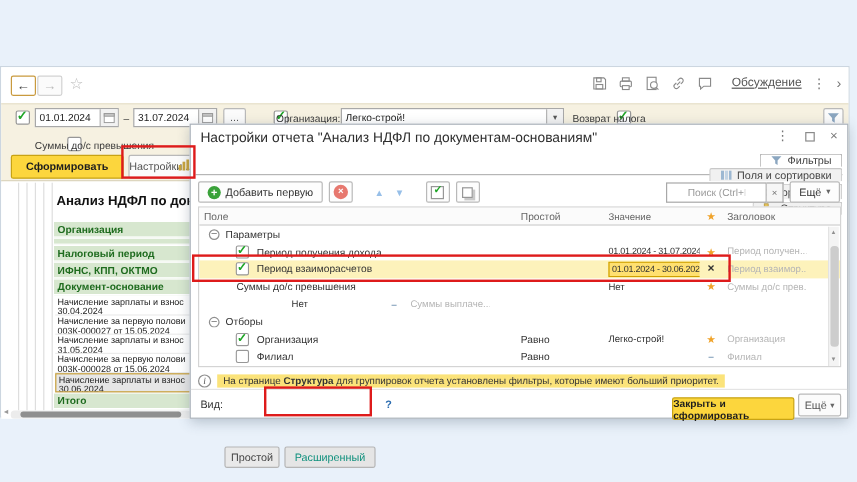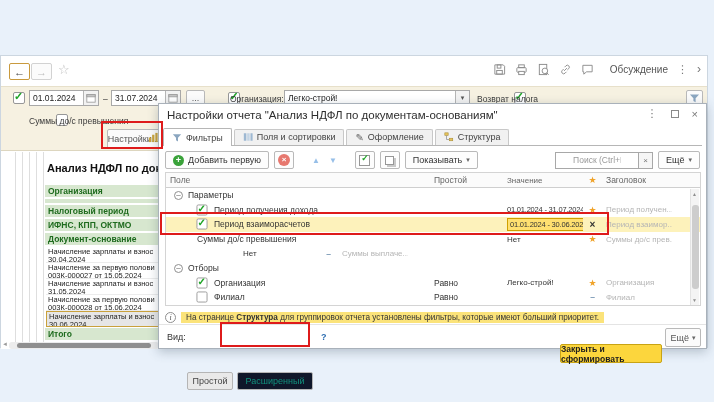--- a/index.html
+++ b/index.html
@@ -13,21 +13,21 @@
           border:1px solid #ccd6e0;}
   .titlebar{position:absolute;left:0;top:0;width:100%;height:30px;background:#fff;}
   .navbtn{position:absolute;width:21px;height:17px;top:7px;border-radius:2px;background:#fff;
           display:flex;align-items:center;justify-content:center;font-size:11px;}
   .navbtn.back{left:8px;border:1px solid #c99a3e;color:#444;}
   .navbtn.fwd{left:30px;border:1px solid #d2d2d2;color:#bcbcbc;background:#fbfbfb;}
   .favstar{position:absolute;left:57px;top:6px;font-size:13px;color:#bdbdbd;}
   .wtitle{position:absolute;left:78px;top:7px;font-size:12px;color:#2e2e2e;}
   .topicons{position:absolute;right:6px;top:6px;display:flex;align-items:center;gap:9px;color:#8a8a8a;}
   .topicons svg{display:block;}
-  .disc{display:flex;align-items:center;gap:16px;font-size:10px;color:#555;}
+  .disc{display:flex;align-items:center;gap:16px;font-size:10px;color:#555;text-decoration:underline;}
   .kebab{font-size:11px;color:#777;}
   .chev{font-size:12px;color:#777;}
 
   
   .filterbar{position:absolute;left:0;top:30px;width:100%;height:65px;background:#f6f1e1;
              border-top:1px solid #e7e0ca;border-bottom:1px solid #ddd6bf;font-size:8.5px;}
   .cb{width:12px;height:12px;background:#fff;border:1px solid #979797;border-radius:2px;
       position:relative;display:inline-block;flex:none;}
   .cb .tick{display:none;position:absolute;left:0px;top:-3px;color:#1fa527;font-size:11px;font-weight:bold;}
   .cb.on .tick{display:block;}
@@ -52,21 +52,21 @@
   .hsb .thumb{position:absolute;left:8px;top:1px;width:134px;height:5px;background:#8f8f8f;border-radius:3px;}
   .hsb .arr{position:absolute;left:-7px;top:-1px;font-size:6px;color:#9a9a9a;}
 
   
   .dialog{position:absolute;left:158px;top:103px;width:549px;height:246px;background:#fff;
           border:1px solid #a9b1ba;box-shadow:0 3px 10px rgba(60,80,100,.3);z-index:10;}
   .dtitle{position:absolute;left:8px;top:5px;font-size:11.5px;color:#2e2e2e;white-space:nowrap;}
   .dctrl{position:absolute;right:8px;top:3px;display:flex;align-items:center;gap:13px;color:#777;}
   .dsquare{width:8px;height:8px;border:1px solid #8a8a8a;display:inline-block;}
   .tabs{position:absolute;left:4px;top:24px;right:4px;height:18px;border-bottom:1px solid #b6b6b6;
-        display:flex;align-items:center;gap:2px;}
+        display:flex;align-items:flex-end;gap:2px;flex-direction:column;}
   .tab{height:16px;display:flex;align-items:center;gap:4px;padding:0 8px;font-size:9px;color:#444;
        background:#f1f1f1;border:1px solid #c8c8c8;border-bottom:none;border-radius:2px 2px 0 0;}
   .tab.active{background:#fff;border-color:#b6b6b6;height:18px;margin-bottom:-1px;}
   .dtb{position:absolute;left:6px;top:46px;right:6px;height:20px;display:flex;align-items:center;gap:5px;}
   .tbtn{height:18px;border:1px solid #b9b9b9;background:#fdfdfd;border-radius:2px;display:flex;
         align-items:center;gap:4px;padding:0 7px;font-size:9px;color:#333;}
   .tbtn.iconly{width:20px;padding:0;justify-content:center;}
   .plus{width:11px;height:11px;border-radius:50%;background:#3aa23a;color:#fff;font-size:9px;line-height:11px;
         text-align:center;font-weight:bold;flex:none;}
   .del{width:12px;height:12px;border-radius:50%;background:#e2574c;color:#fff;font-size:8px;line-height:12px;
@@ -109,23 +109,23 @@
   .infobar{position:absolute;left:6px;top:205px;right:6px;height:16px;display:flex;align-items:center;gap:5px;}
   .iico{width:11px;height:11px;border:1px solid #8f8f8f;border-radius:50%;font-size:8px;line-height:10px;
         text-align:center;color:#555;font-style:italic;font-family:"Liberation Serif",serif;flex:none;}
   .itxt{background:#fbe37a;padding:1px 5px;font-size:8.2px;color:#333;white-space:nowrap;}
 
   .dfoot{position:absolute;left:0;bottom:0;width:100%;height:24px;border-top:1px solid #e4e4e4;}
   .viewlbl{position:absolute;left:8px;top:7px;font-size:9px;color:#333;}
   .vbtn{position:absolute;top:3px;height:18px;display:flex;align-items:center;justify-content:center;
         font-size:9px;border-radius:2px;margin-top:44px;}
   .vbtn.simple{left:28px;width:46px;background:#e9e9e9;border:1px solid #b5b5b5;color:#444;}
-  .vbtn.adv{left:78px;width:76px;background:#0f172a;border:1px solid #b5b5b5;color:#12917e;}
+  .vbtn.adv{left:78px;width:76px;background:#e5e5e5;border:1px solid #b5b5b5;color:#12917e;}
   .help{position:absolute;left:162px;top:7px;color:#2b6cb0;font-size:9px;font-weight:bold;}
-  .closegen{position:absolute;right:44px;top:19px;width:102px;height:19px;font-size:8.5px;}
+  .closegen{position:absolute;right:44px;top:6px;width:102px;height:19px;font-size:8.5px;}
   .dmore{position:absolute;right:5px;top:3px;width:36px;height:19px;gap:3px;}
 
   .anno{position:absolute;border:2px solid #de1b1b;z-index:60;}
   svg{flex:none;}
 </style>
 </head>
 <body>
 
 <div class="stage">
 
@@ -213,20 +213,23 @@
       <span class="flabel" style="left:476px;top:7px;">Возврат налога</span>
       <div class="btn gray abs" style="right:4px;top:3px;width:17px;height:16px;">
         <svg width="11" height="11" viewBox="0 0 12 12">
             <path d="M1 1.5h10L7.2 5.8v4.4L4.8 8.6V5.8Z" fill="#8ba6c0"></path>
           </svg>
       </div>
 
       <span class="cb abs" style="left:12px;top:27px;"></span>
       <span class="flabel" style="left:28px;top:29px;">Суммы до/с превышения</span>
 
+      <div class="btn yellow abs" style="left:8px;top:42px;width:94px;height:20px;">
+          <span>Сформировать</span>
+        </div>
       <div class="btn gray abs" style="left:106px;top:42px;width:53px;height:20px;">
           <span>Настройки...</span>
         </div>
       <span class="abs" style="left:147px;top:45px;"><svg width="11" height="11" viewBox="0 0 12 12">
             <rect x="1" y="6" width="2.5" height="5" fill="#caa53d"></rect>
             <rect x="4.5" y="3" width="2.5" height="8" fill="#caa53d"></rect>
             <rect x="8" y="1" width="2.5" height="10" fill="#caa53d"></rect>
           </svg></span>
     </div>
 
@@ -325,24 +328,20 @@
       <span class="mvarr">▼</span>
       <span style="width:6px;"></span>
       <div class="tbtn iconly">
           <span class="cbmini">
             <span class="tk">✓</span>
           </span>
         </div>
       <div class="tbtn iconly">
           <span class="sqmini"></span>
         </div>
-      <div class="tbtn">
-        <span>Показывать</span>
-        <span class="caret">▾</span>
-      </div>
       <input class="search" style="margin-left: auto;" readonly="" placeholder="Поиск (Ctrl+F)">
       <div class="clrbtn" style="margin-left:-5px;">
           <span>×</span>
         </div>
       <div class="tbtn">
         <span>Ещё</span>
         <span class="caret">▾</span>
       </div>
     </div>
 

